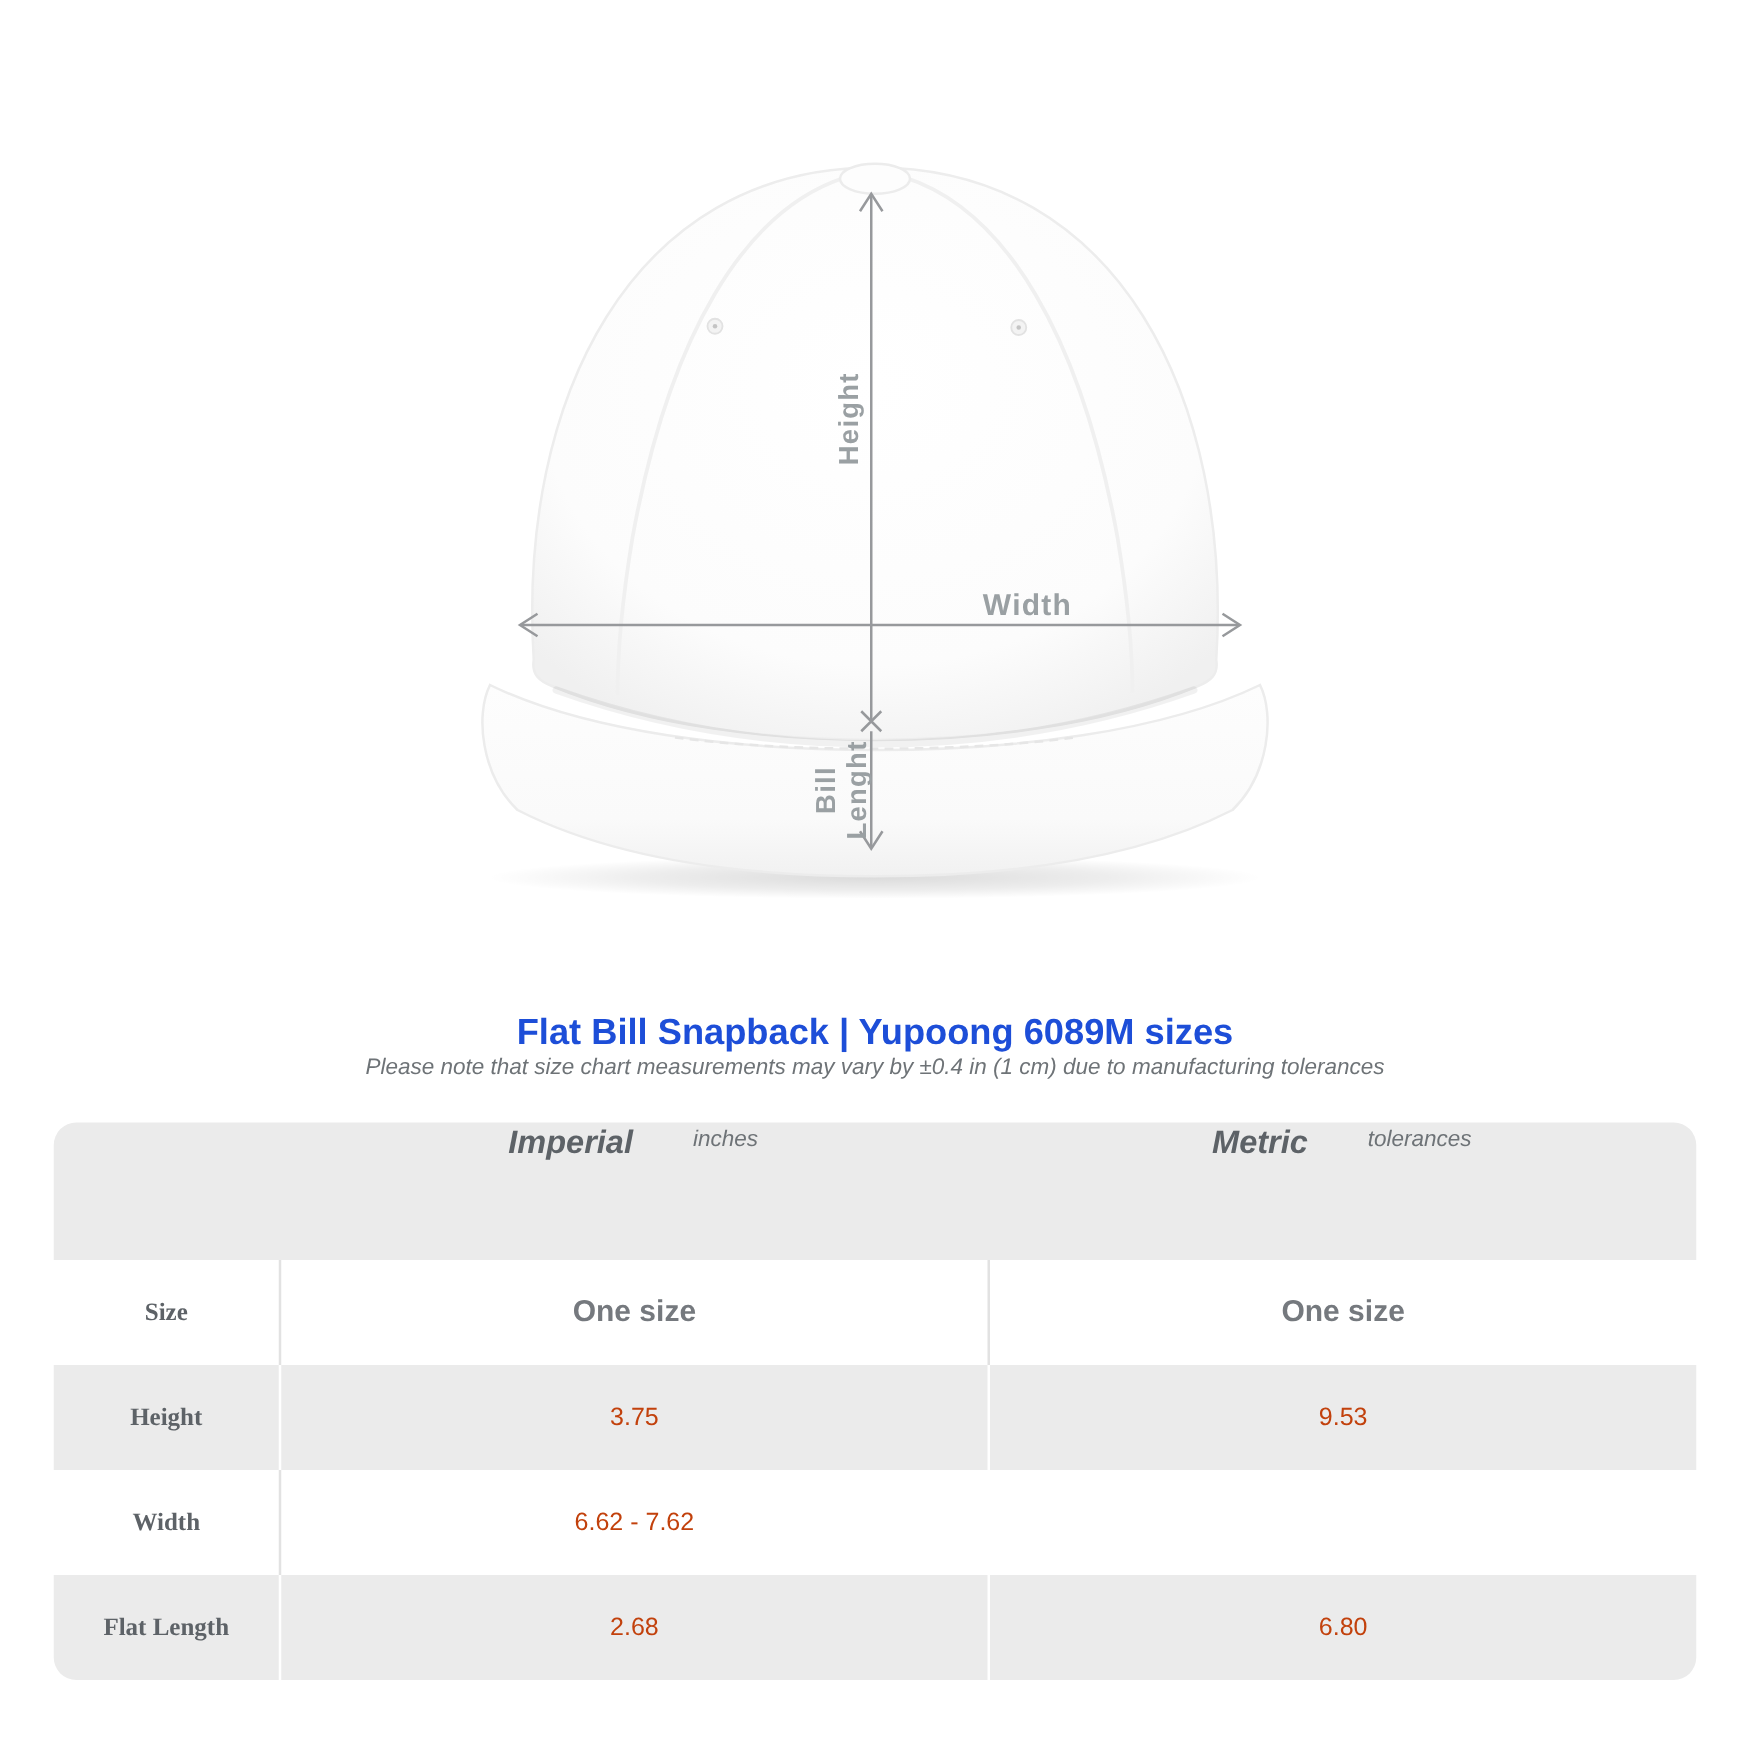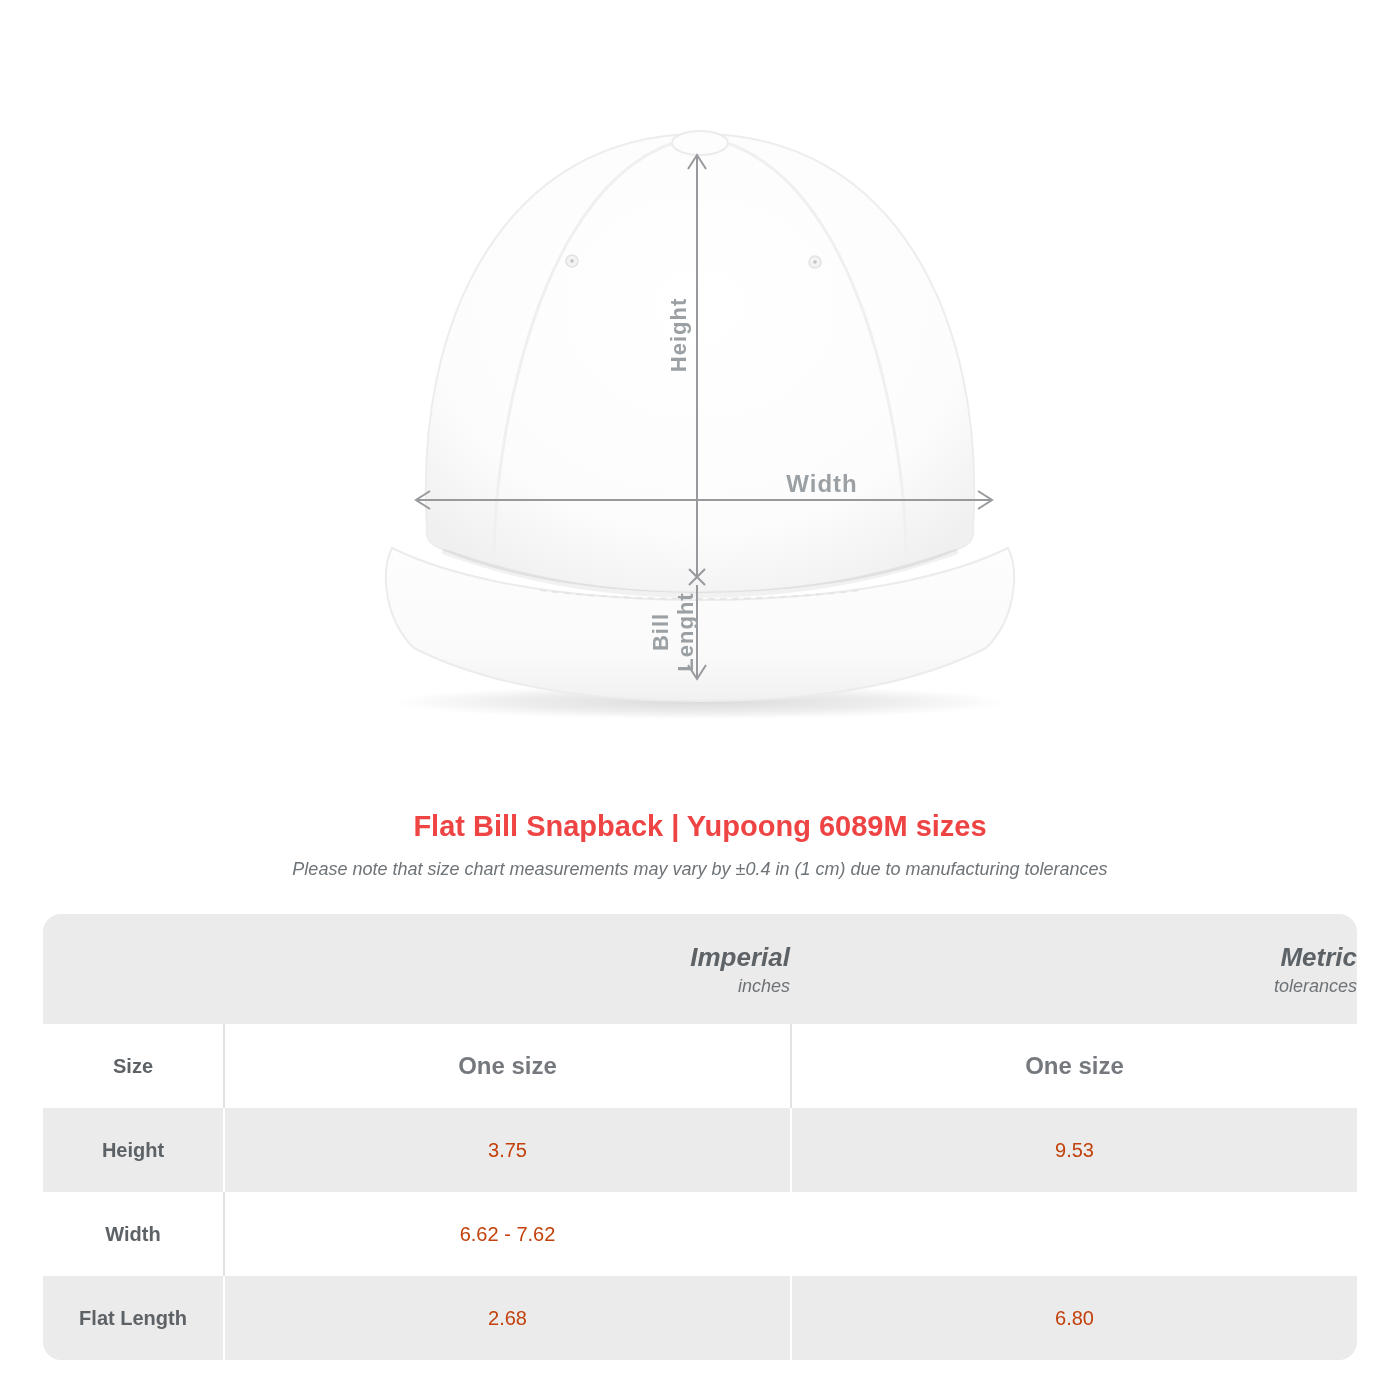--- a/index.html
+++ b/index.html
@@ -35,24 +35,24 @@
     fill: #9aa0a3;
   }
   .anno-text.width-txt { font-size: 24px; }
 
   
   .heading {
     text-align: center;
     padding-top: 30px;
   }
   .title {
-    margin: 0 0 16px 0;
+    margin: 0 0 0 0;
     font-size: 29px;
     font-weight: bold;
-    color: #ef4444;
+    color: #1d4ed8;
   }
   .subtitle {
     margin: 0;
     font-size: 18px;
     font-style: italic;
     color: #6e7377;
   }
 
   
   .size-table {
@@ -60,22 +60,22 @@
   }
   .thead {
     display: grid;
     grid-template-columns: 180px 1fr 1fr;
     height: 110px;
     background: #ebebeb;
     border-radius: 18px 18px 0 0;
   }
   .group {
     display: flex;
-    flex-direction: column;
-    align-items: flex-end;
+    flex-direction: row;
+    align-items: flex-start;
     justify-content: center;
   }
   .group-label {
     font-size: 26px;
     font-weight: bold;
     font-style: italic;
     color: #5d6267;
   }
   .group-unit {
     font-size: 18px;
@@ -104,20 +104,21 @@
     justify-content: center;
     height: 100%;
   }
   .value-cell {
     border-left: 2px solid var(--div);
   }
   .row-label {
     font-size: 20px;
     font-weight: bold;
     color: #5d6267;
+    font-family: Liberation Serif, serif;
   }
   .cell-text {
     font-size: 20px;
     color: #c2410c;
   }
   .trow.meta .cell-text {
     font-size: 24px;
     font-weight: bold;
     color: #75797e;
   }

